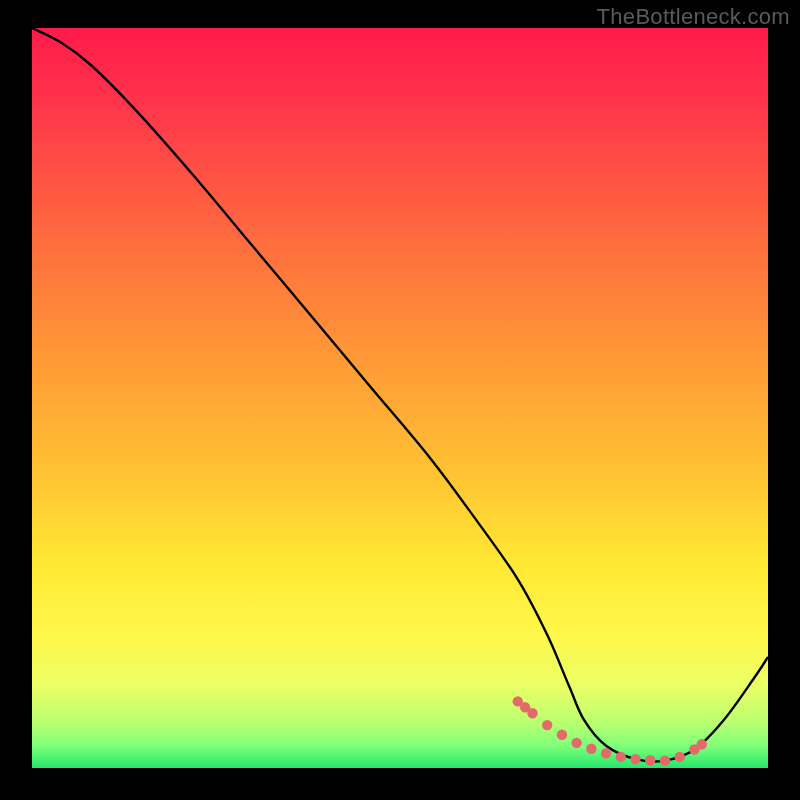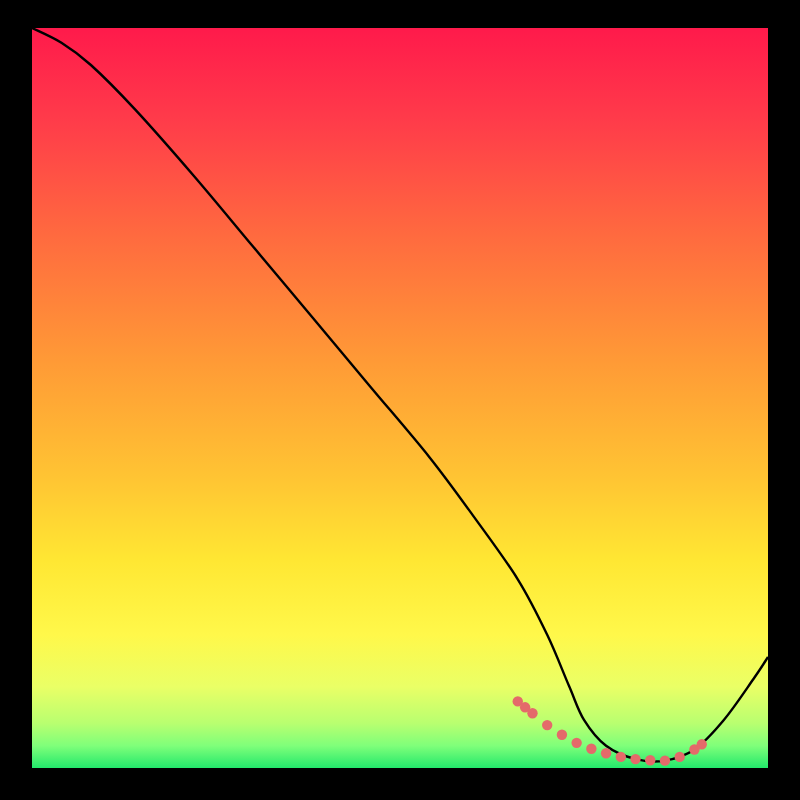--- a/index.html
+++ b/index.html
@@ -37,20 +37,21 @@
   .plot-area svg {
     display: block;
     width: 100%;
     height: 100%;
   }
 </style>
 </head>
 <body>
 
 <div class="frame">
+  <div class="watermark">TheBottleneck.com</div>
 
   <div class="plot-area">
     <svg id="chart-svg" viewBox="0 0 736 740" preserveAspectRatio="none">
       <defs>
         <linearGradient id="bg-grad" x1="0" y1="0" x2="0" y2="1">
             <stop offset="0%" stop-color="#ff1a4b"></stop>
             <stop offset="12%" stop-color="#ff3a4a"></stop>
             <stop offset="28%" stop-color="#ff6a3f"></stop>
             <stop offset="45%" stop-color="#ff9a36"></stop>
             <stop offset="60%" stop-color="#ffc233"></stop>

